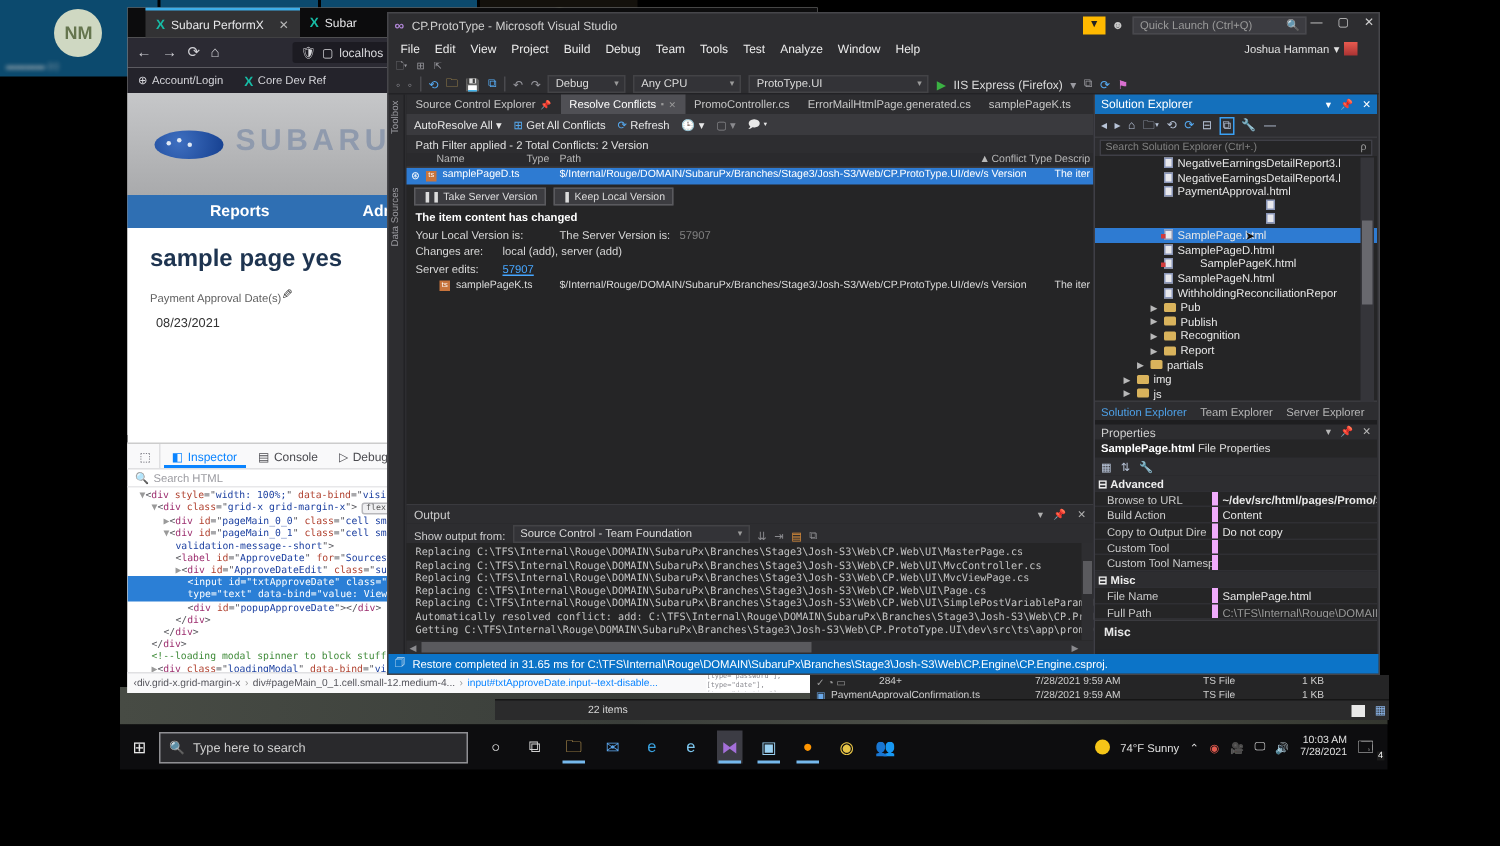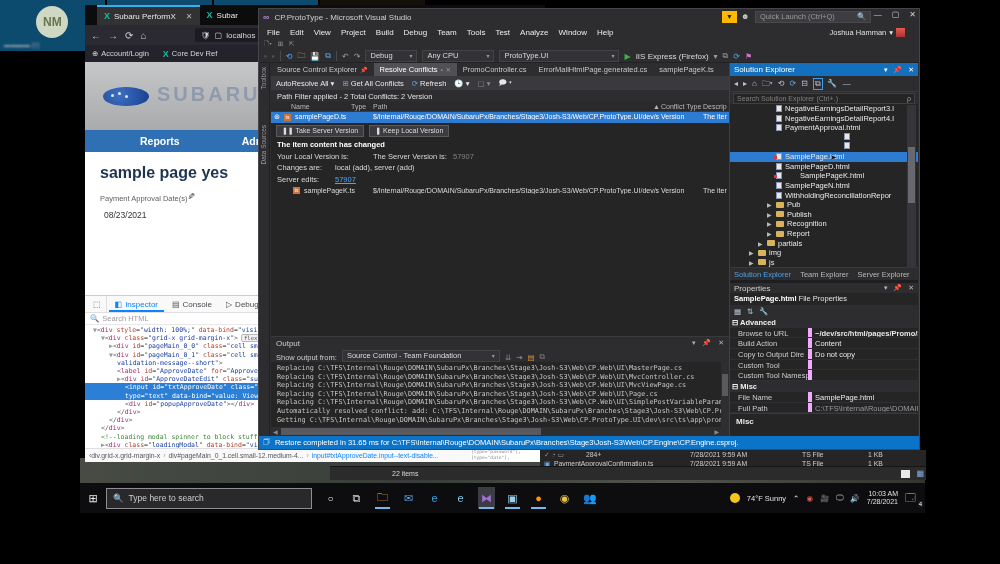--- a/index.html
+++ b/index.html
@@ -257,21 +257,21 @@
       <div class="dt-search">
         <span>🔍</span>
         <span>Search HTML</span>
       </div>
       <div class="dt-code" id="dt-code">
           <div class="cl" style="padding-left: 8px;"><span class="w">▼</span><span class="p">&lt;</span><span class="t">div</span><span class="a"> style</span><span class="p">="</span><span class="v">width: 100%;</span><span class="p">" </span><span class="a">data-bind</span><span class="p">="</span><span class="v">visib</span></div>
           <div class="cl" style="padding-left: 16px;"><span class="w">▼</span><span class="p">&lt;</span><span class="t">div</span><span class="a"> class</span><span class="p">="</span><span class="v">grid-x grid-margin-x</span><span class="p">"&gt;</span><span class="b">flex</span></div>
           <div class="cl" style="padding-left: 24px;"><span class="w">▶</span><span class="p">&lt;</span><span class="t">div</span><span class="a"> id</span><span class="p">="</span><span class="v">pageMain_0_0</span><span class="p">" </span><span class="a">class</span><span class="p">="</span><span class="v">cell sma</span></div>
           <div class="cl" style="padding-left: 24px;"><span class="w">▼</span><span class="p">&lt;</span><span class="t">div</span><span class="a"> id</span><span class="p">="</span><span class="v">pageMain_0_1</span><span class="p">" </span><span class="a">class</span><span class="p">="</span><span class="v">cell sma</span></div>
           <div class="cl" style="padding-left: 32px;"><span class="v">validation-message--short</span><span class="p">"&gt;</span></div>
-          <div class="cl" style="padding-left: 32px;"><span class="p">&lt;</span><span class="t">label</span><span class="a"> id</span><span class="p">="</span><span class="v">ApproveDate</span><span class="p">" </span><span class="a">for</span><span class="p">="</span><span class="v">Approve</span></div>
+          <div class="cl" style="padding-left: 32px;"><span class="p">&lt;</span><span class="t">label</span><span class="a"> id</span><span class="p">="</span><span class="v">ApproveDate</span><span class="p">" </span><span class="a">for</span><span class="p">="</span><span class="v">Sources</span></div>
           <div class="cl" style="padding-left: 32px;"><span class="w">▶</span><span class="p">&lt;</span><span class="t">div</span><span class="a"> id</span><span class="p">="</span><span class="v">ApproveDateEdit</span><span class="p">" </span><span class="a">class</span><span class="p">="</span><span class="v">subs</span></div>
           <div class="cl sel" style="padding-left: 40px;"><span class="p">&lt;</span><span class="t">input</span><span class="a"> id</span><span class="p">="</span><span class="v">txtApproveDate</span><span class="p">" </span><span class="a">class</span><span class="p">="</span><span class="v">inp</span></div>
           <div class="cl sel" style="padding-left: 40px;"><span class="a">type</span><span class="p">="</span><span class="v">text</span><span class="p">" </span><span class="a">data-bind</span><span class="p">="</span><span class="v">value: View.P</span></div>
           <div class="cl" style="padding-left: 40px;"><span class="p">&lt;</span><span class="t">div</span><span class="a"> id</span><span class="p">="</span><span class="v">popupApproveDate</span><span class="p">"&gt;</span><span class="p">&lt;/</span><span class="t">div</span><span class="p">&gt;</span></div>
           <div class="cl" style="padding-left: 32px;"><span class="p">&lt;/</span><span class="t">div</span><span class="p">&gt;</span></div>
           <div class="cl" style="padding-left: 24px;"><span class="p">&lt;/</span><span class="t">div</span><span class="p">&gt;</span></div>
           <div class="cl" style="padding-left: 16px;"><span class="p">&lt;/</span><span class="t">div</span><span class="p">&gt;</span></div>
           <div class="cl" style="padding-left: 16px;"><span class="c">&lt;!--loading modal spinner to block stuff a</span></div>
           <div class="cl" style="padding-left: 16px;"><span class="w">▶</span><span class="p">&lt;</span><span class="t">div</span><span class="a"> class</span><span class="p">="</span><span class="v">loadingModal</span><span class="p">" </span><span class="a">data-bind</span><span class="p">="</span><span class="v">visib</span></div>
         </div>

